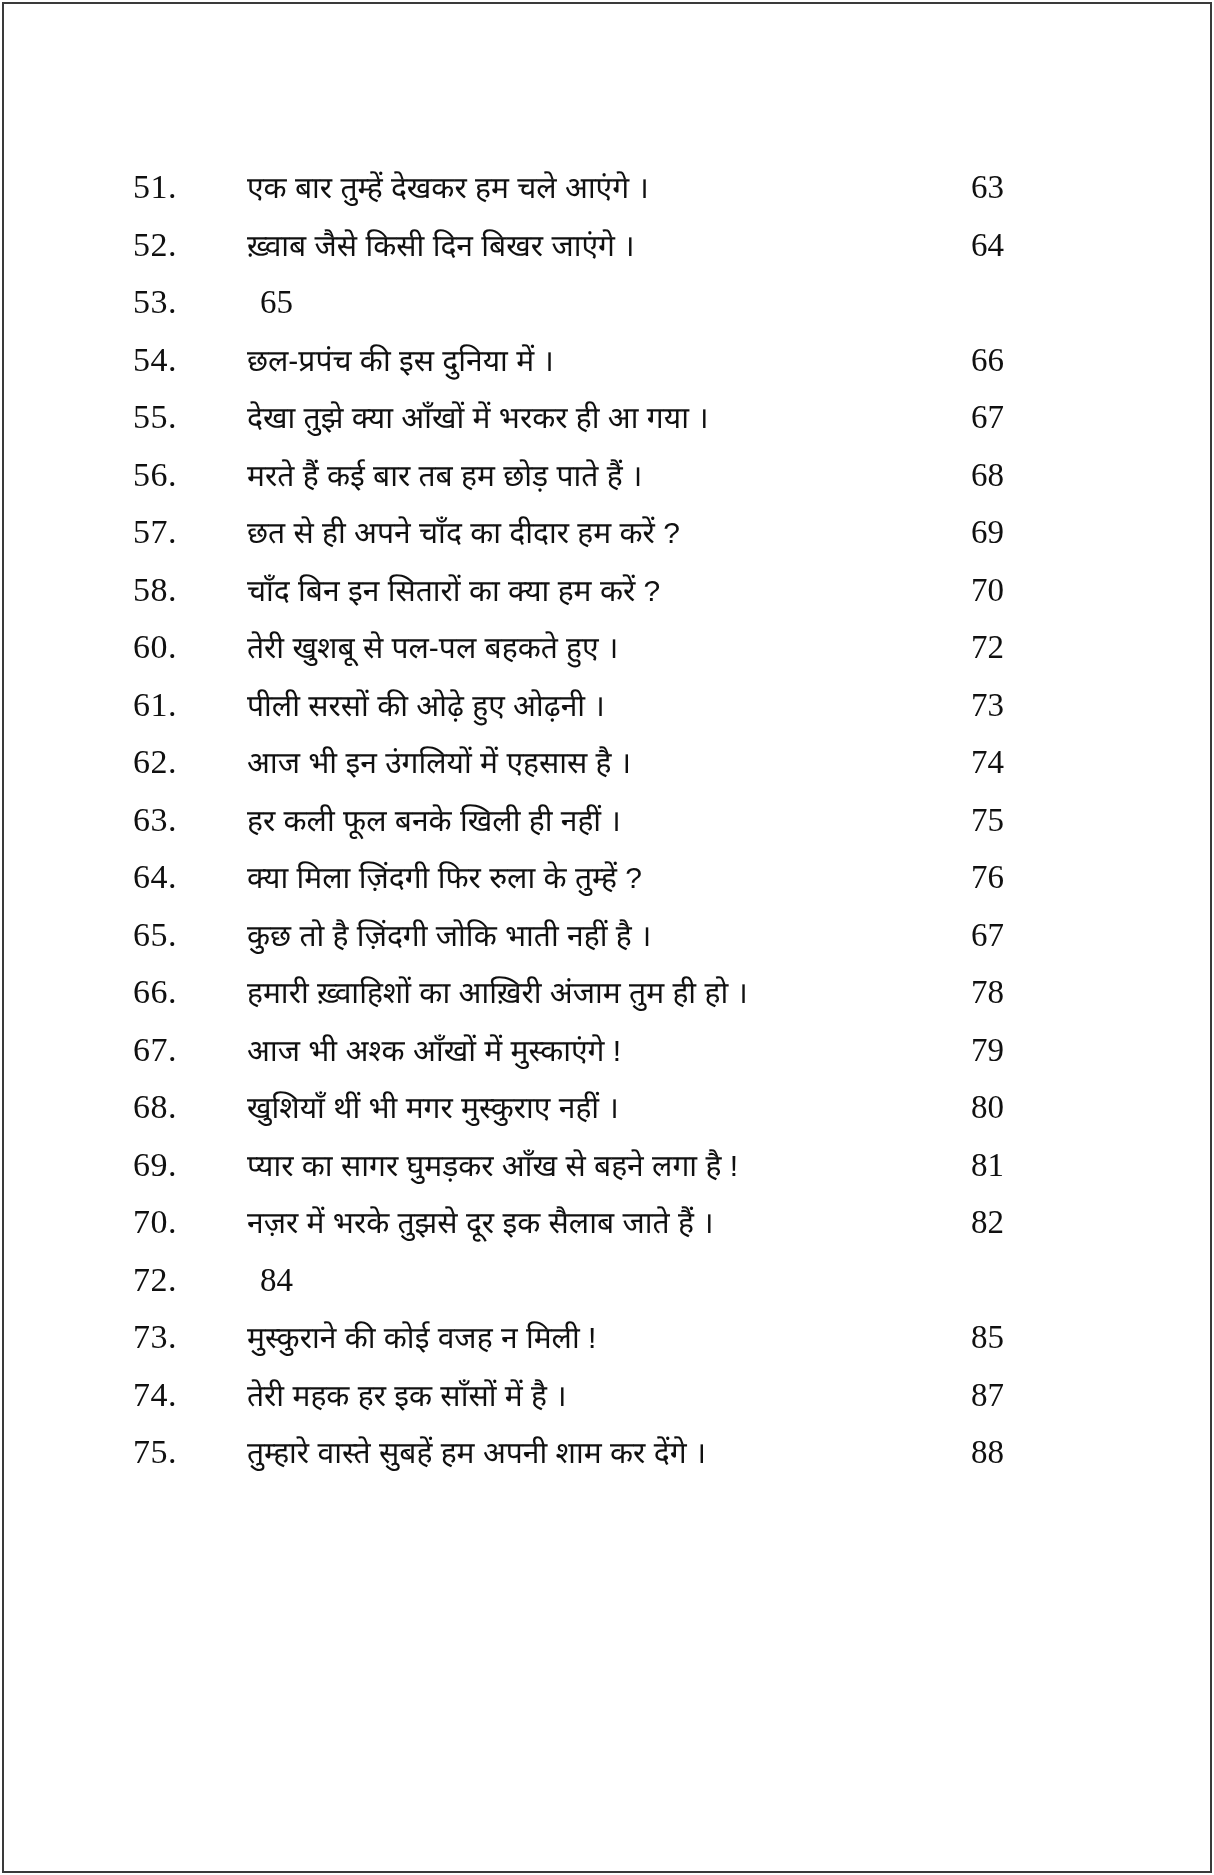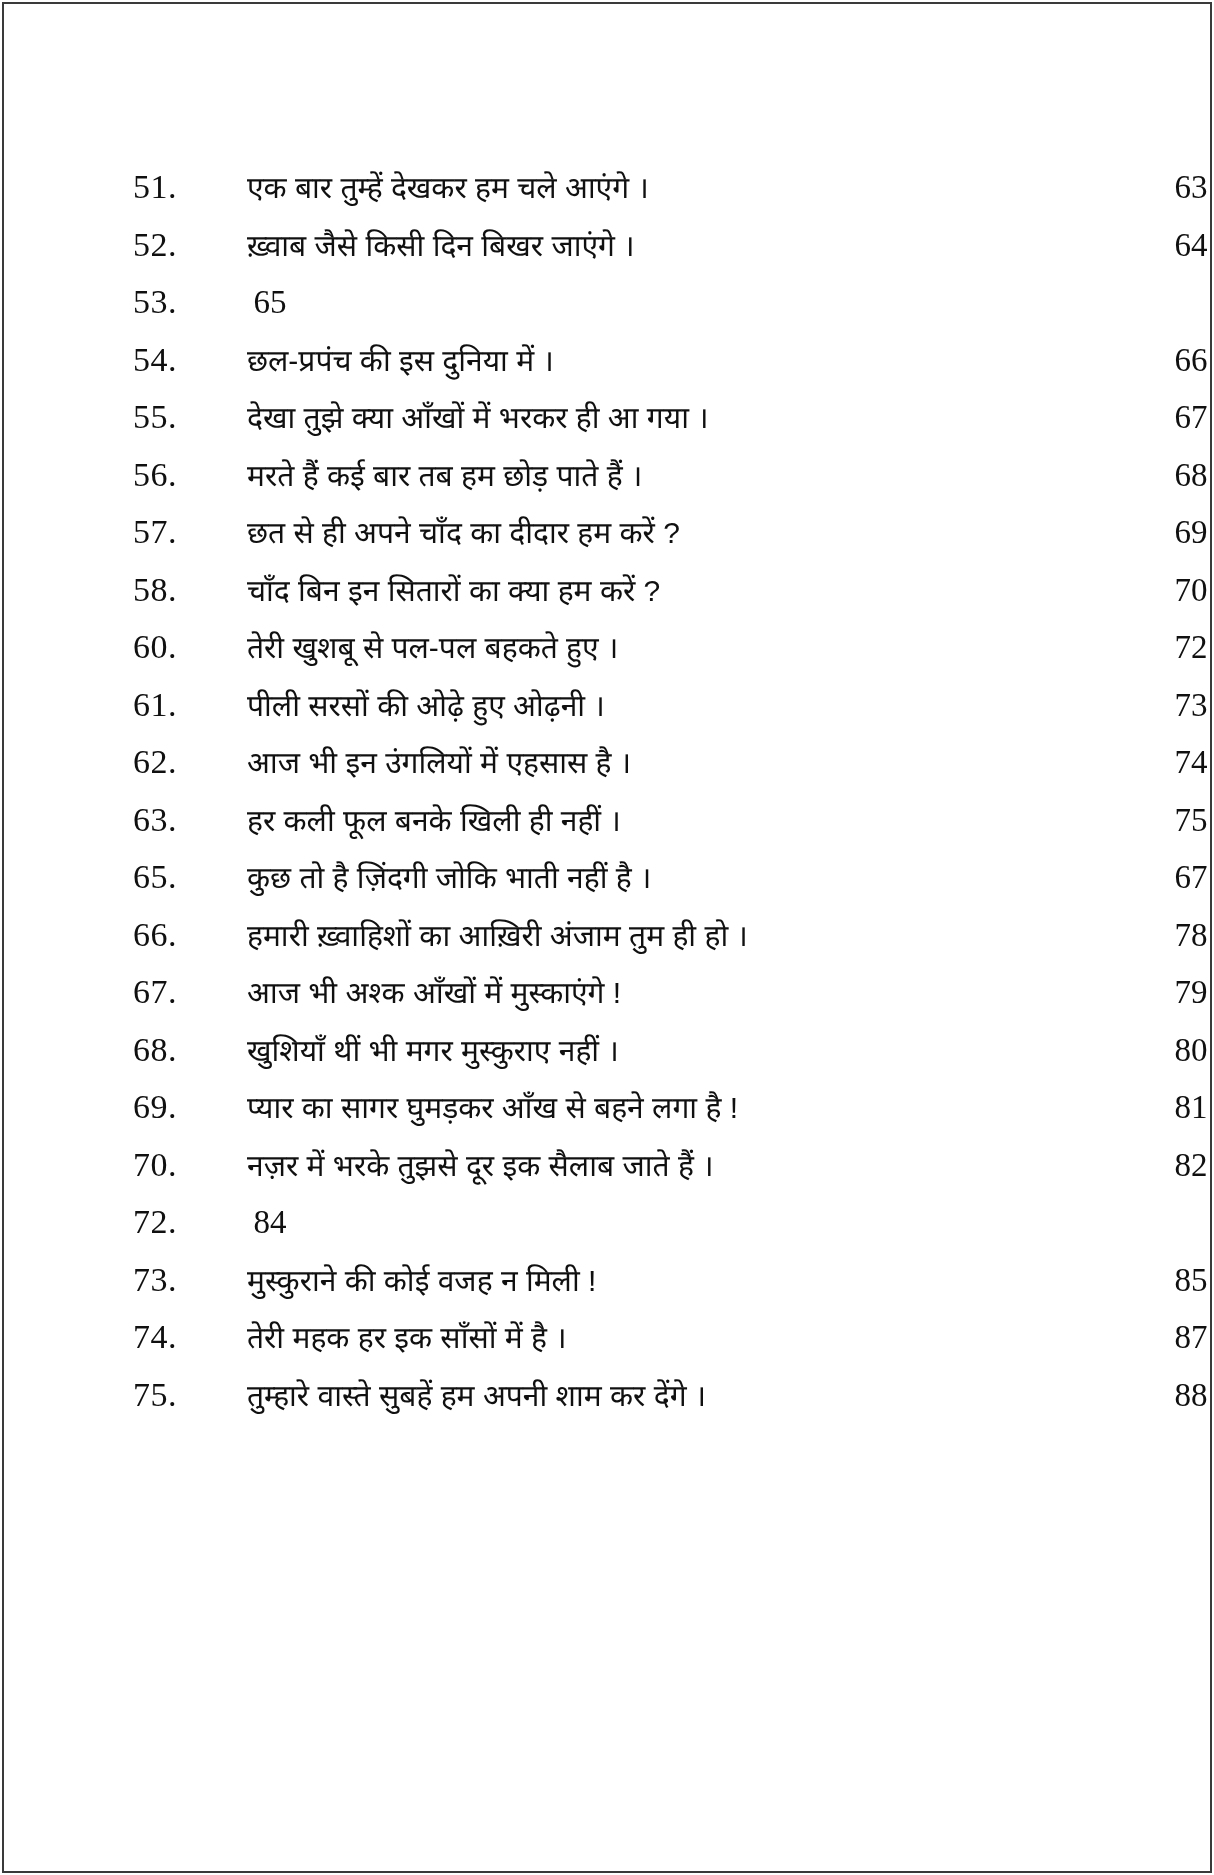--- a/index.html
+++ b/index.html
@@ -25,20 +25,21 @@
     position: absolute;
     top: 158px;
     left: 0;
     right: 0;
   }
   .row {
     display: flex;
     align-items: baseline;
     height: 57.5px;
     padding-left: 133px;
+    padding-right: 210px;
     box-sizing: border-box;
   }
   .num {
     flex: 0 0 114px;
     font-family: "Liberation Serif", serif;
     font-size: 34px;
     line-height: 57.5px;
     letter-spacing: 0.5px;
     white-space: nowrap;
   }
@@ -48,21 +49,21 @@
     font-size: 30px;
     line-height: 57.5px;
     white-space: nowrap;
     overflow: visible;
   }
   .pg {
     flex: 0 0 46px;
     font-family: "Liberation Serif", serif;
     font-size: 33px;
     line-height: 57.5px;
-    text-align: center;
+    text-align: right;
     white-space: nowrap;
   }
 </style>
 </head>
 <body style="color: rgb(16, 16, 16); background: rgb(255, 255, 255);">
 
 <div class="page-frame" style="border-color: rgb(58, 58, 58);"></div>
 
 <div class="toc" id="toc-list">
   <div class="row">
@@ -130,20 +131,25 @@
     <span class="title">आज भी इन उंगलियों में एहसास है ।</span>
     <span class="pg">74</span>
   </div>
 
   <div class="row">
     <span class="num">63.</span>
     <span class="title">हर कली फूल बनके खिली ही नहीं ।</span>
     <span class="pg">75</span>
   </div>
 
+  <div class="row">
+    <span class="num">64.</span>
+    <span class="title">क्या मिला ज़िंदगी फिर रुला के तुम्हें ?</span>
+    <span class="pg">76</span>
+  </div>
 
   <div class="row">
     <span class="num">65.</span>
     <span class="title">कुछ तो है ज़िंदगी जोकि भाती नहीं है ।</span>
     <span class="pg">67</span>
   </div>
 
   <div class="row">
     <span class="num">66.</span>
     <span class="title">हमारी ख़्वाहिशों का आख़िरी अंजाम तुम ही हो ।</span>

